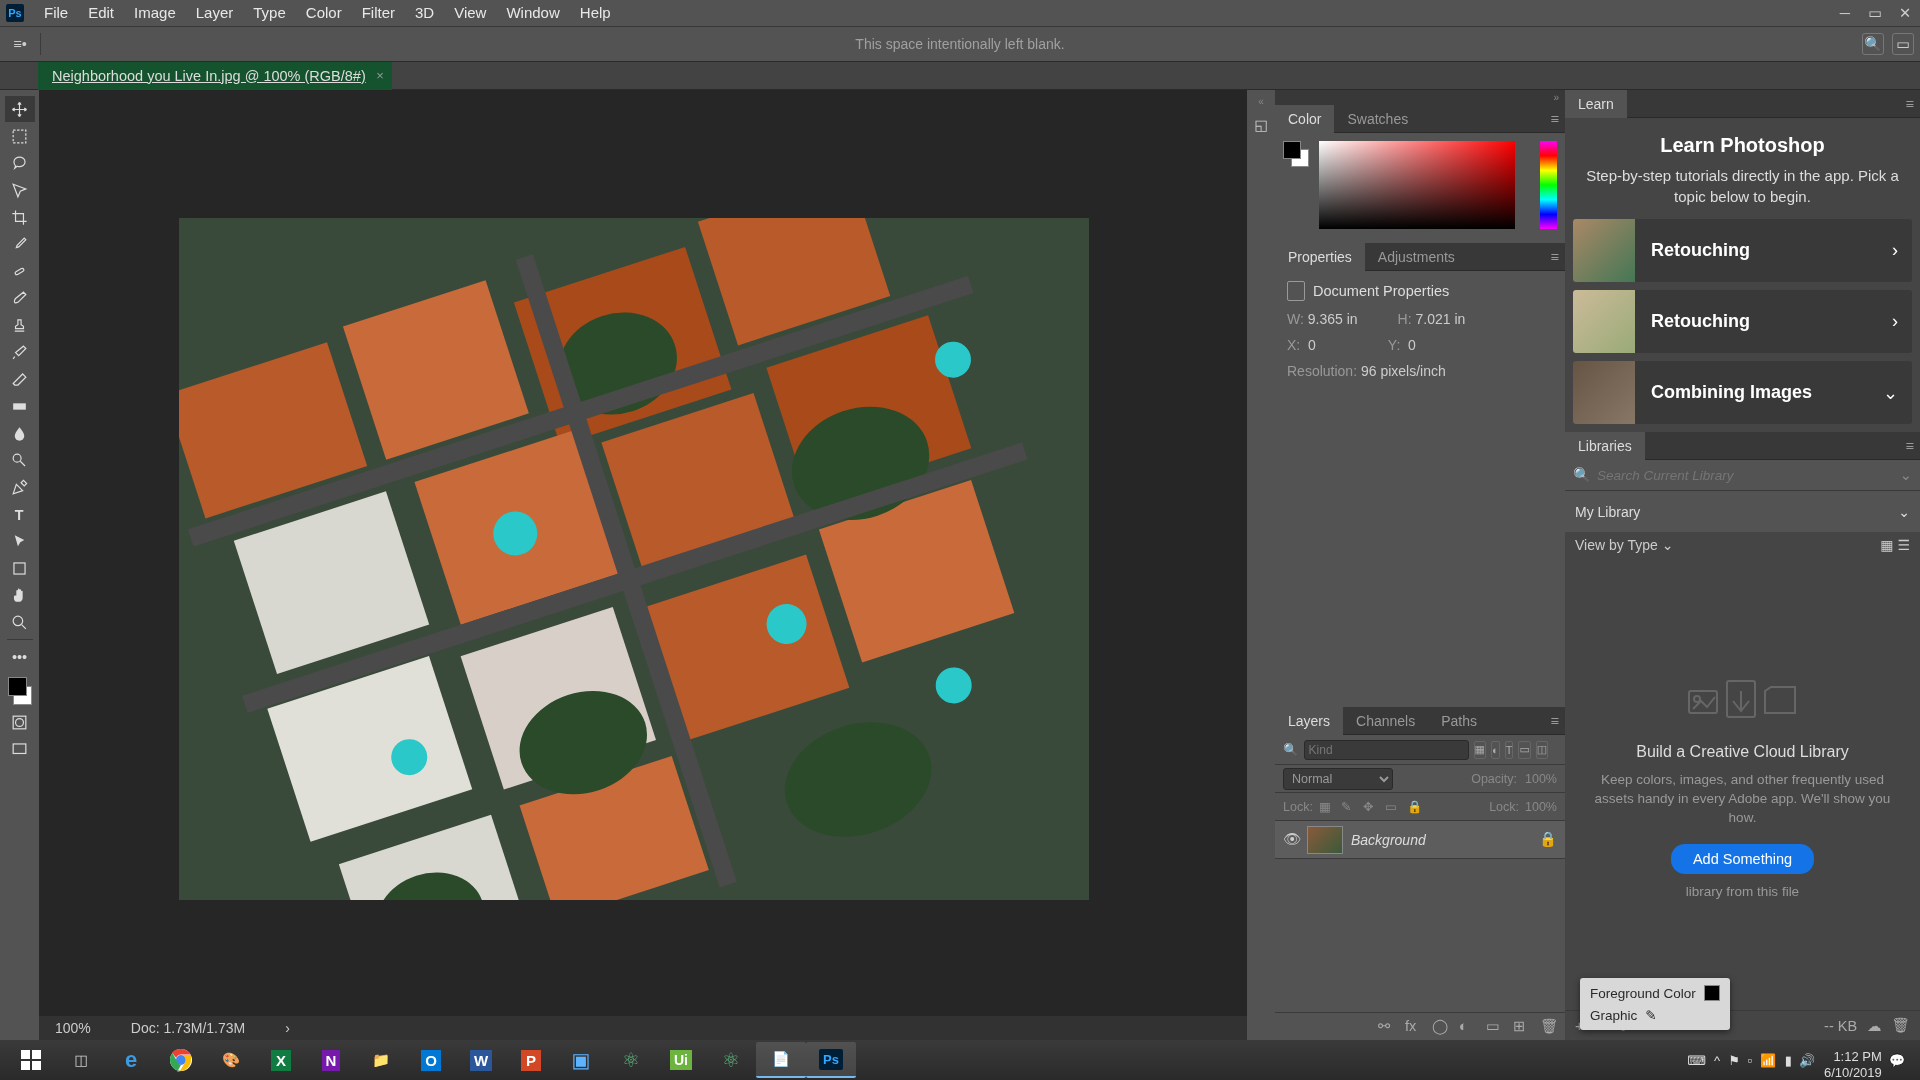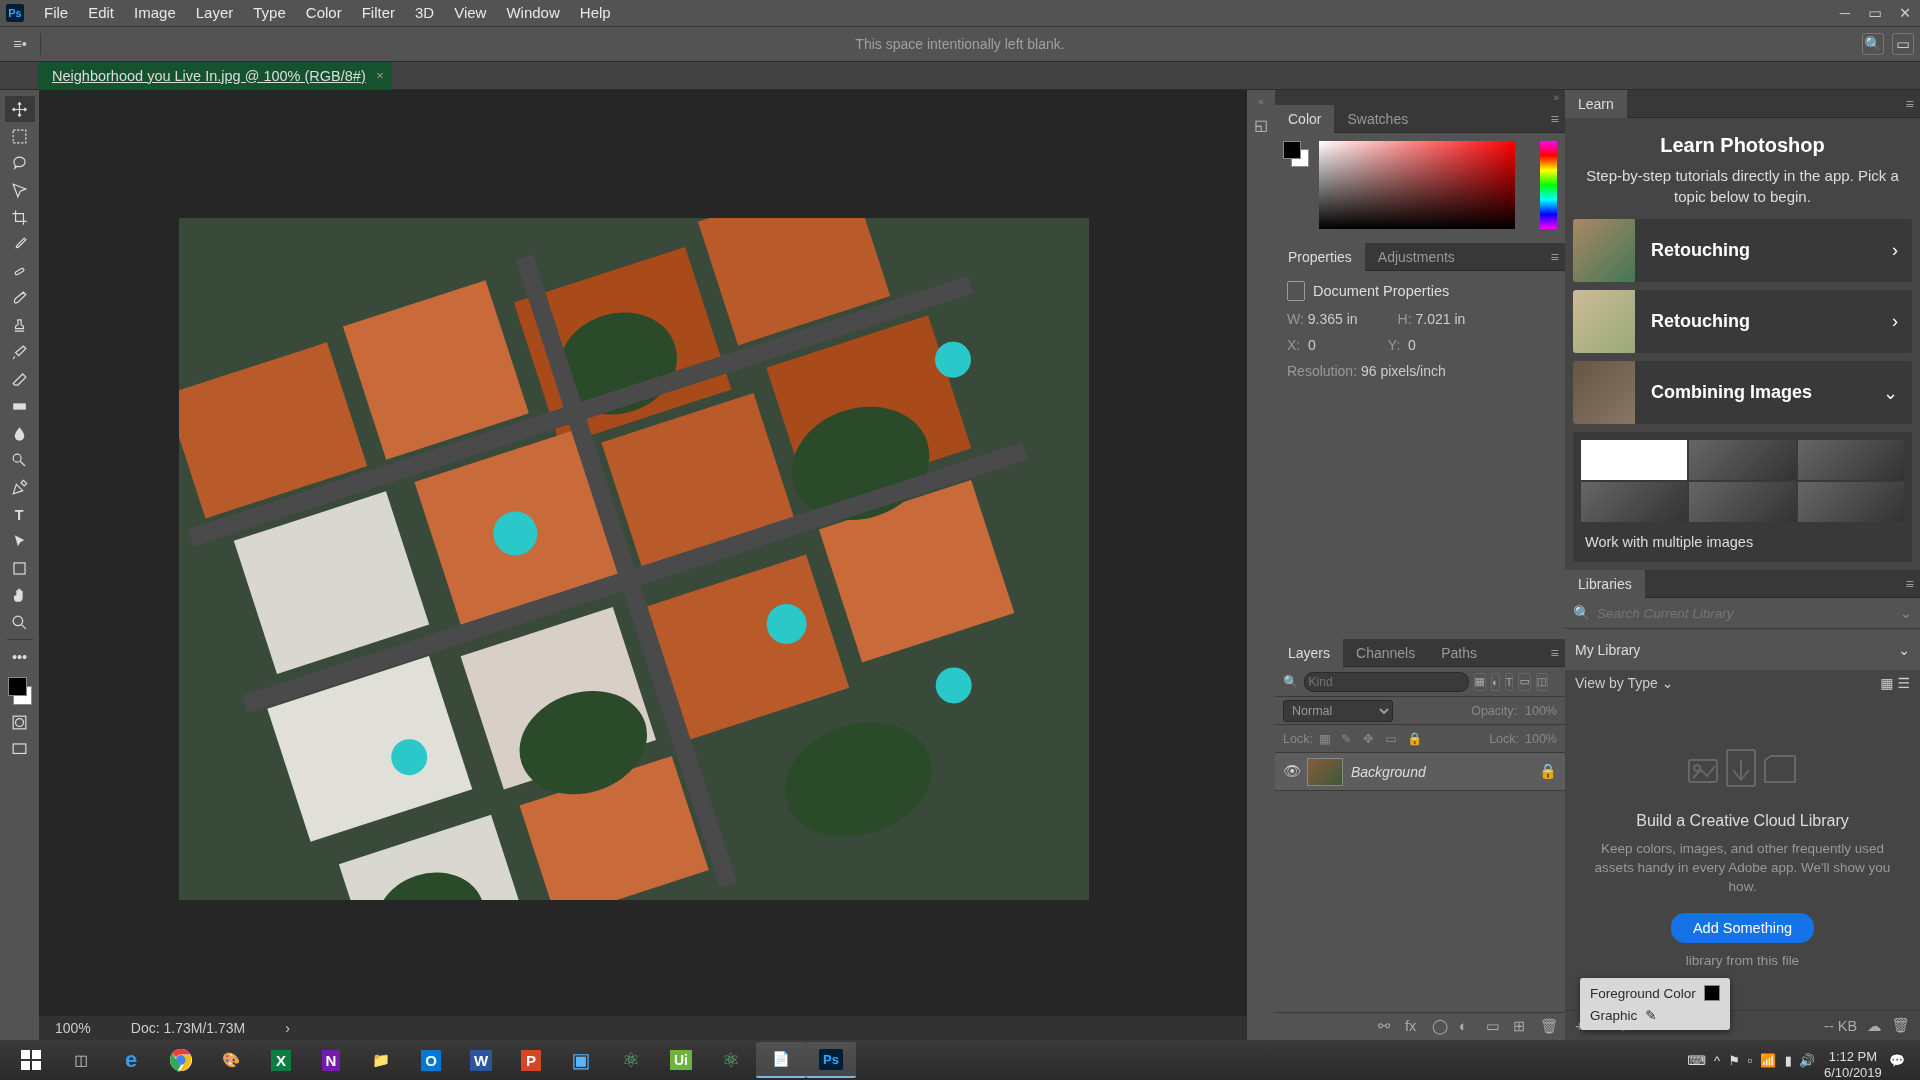--- a/index.html
+++ b/index.html
@@ -62,21 +62,21 @@
 .color-panel .hue { position:absolute; right:8px; top:8px; width:17px; height:88px; background:linear-gradient(to bottom,#f0f,#f00,#ff0,#0f0,#0ff,#00f,#f0f); }
 
 .prop-panel { padding:10px 12px; background:#535353; flex:0 0 auto; }
 .prop-panel .hdr { display:flex; align-items:center; gap:8px; color:#ddd; font-size:14.5px; margin-bottom:10px; }
 .prop-panel .hdr .ic { width:18px; height:20px; border:1px solid #999; border-radius:2px; }
 .prop-panel .row { display:flex; gap:40px; margin-bottom:10px; color:#ccc; font-size:14px; }
 .prop-panel .row .lbl { color:#999; }
 
 .layers-panel { background:#535353; flex:1; display:flex; flex-direction:column; }
 .layers-panel .filterbar { height:30px; display:flex; align-items:center; gap:5px; padding:0 8px; border-bottom:1px solid #3a3a3a; }
-.layers-panel .filterbar input { flex:0 0 60px; background:#3a3a3a; border:1px solid #2a2a2a; color:#888; font-size:12px; padding:2px 4px; border-radius:9px; }
+.layers-panel .filterbar input { flex:0 0 60px; background:#3a3a3a; border:1px solid #2a2a2a; color:#888; font-size:12px; padding:2px 4px; border-radius:3px; }
 .layers-panel .filterbar .fi { width:18px; height:18px; border:1px solid #666; border-radius:2px; display:flex; align-items:center; justify-content:center; font-size:11px; color:#aaa; }
 .layers-panel .modebar { height:28px; display:flex; align-items:center; padding:0 8px; gap:8px; border-bottom:1px solid #3a3a3a; }
 .layers-panel .modebar select { background:#3a3a3a; border:1px solid #2a2a2a; color:#999; font-size:12.5px; padding:2px 4px; border-radius:3px; width:110px; }
 .layers-panel .modebar .opa { color:#888; font-size:12.5px; }
 .layers-panel .lockbar { height:28px; display:flex; align-items:center; padding:0 8px; gap:6px; color:#888; font-size:12.5px; border-bottom:1px solid #3a3a3a; }
 .layers-panel .lockbar .li { width:16px; height:16px; }
 .layers-panel .layer { height:38px; background:#5d5d5d; display:flex; align-items:center; padding:0 8px; gap:8px; border-bottom:1px solid #3a3a3a; }
 .layers-panel .layer .eye { width:16px; }
 .layers-panel .layer .thumb { width:36px; height:28px; background:linear-gradient(135deg,#8a5a3a,#3a5a3a); border:1px solid #888; }
 .layers-panel .layer .name { font-style:italic; color:#ddd; font-size:14px; flex:1; }
@@ -115,21 +115,21 @@
 .lib-tooltip { position:absolute; right:190px; bottom:50px; background:#d8d8d8; color:#2a2a2a; font-size:13.5px; padding:4px 0; border-radius:3px; box-shadow:0 2px 6px rgba(0,0,0,.5); width:150px; }
 .lib-tooltip .r { display:flex; align-items:center; gap:8px; padding:3px 10px; }
 .lib-tooltip .sw { width:16px; height:16px; border:1px solid #888; background:#000; }
 .lib-bottom { height:30px; display:flex; align-items:center; padding:0 10px; gap:12px; border-top:1px solid #3a3a3a; color:#aaa; justify-content:space-between; }
 
 
 .taskbar { position:absolute; bottom:0; left:0; right:0; height:40px; background:linear-gradient(to bottom,#3a3a3a,#2a2a2a); display:flex; align-items:center; padding:0 6px; }
 .taskbar .tb { width:50px; height:36px; display:flex; align-items:center; justify-content:center; cursor:pointer; border-radius:2px; }
 .taskbar .tb.active { background:rgba(255,255,255,.12); border-bottom:2px solid #76b9ed; }
 .taskbar .tray { margin-left:auto; display:flex; align-items:center; gap:8px; color:#ddd; font-size:13px; padding-right:8px; }
-.taskbar .clock { text-align:center; line-height:1.2; font-size:13px;margin-top:10px; }
+.taskbar .clock { text-align:right; line-height:1.2; font-size:13px;margin-top:10px; }
 </style>
 </head>
 <body>
 
 <div class="menubar">
   <div class="logo">Ps</div>
   <div class="mi">File</div>
   <div class="mi">Edit</div>
   <div class="mi">Image</div>
   <div class="mi">Layer</div>
@@ -350,21 +350,21 @@
         </div>
       <div class="spectrum"></div>
       <div class="hue"></div>
     </div>
 
     <div class="ptabs">
       <div class="pt active">Properties</div>
       <div class="pt">Adjustments</div>
       <div class="menu">≡</div>
     </div>
-    <div class="prop-panel" style="height:368px">
+    <div class="prop-panel" style="height:436px">
       <div class="hdr">
           <div class="ic"></div>
           <span>Document Properties</span>
         </div>
       <div class="row">
           <span><span class="lbl">W:</span> <span>9.365 in</span></span>
           <span><span class="lbl">H:</span> <span>7.021 in</span></span>
         </div>
       <div class="row">
           <span><span class="lbl">X:</span> &nbsp;<span>0</span></span>
@@ -446,31 +446,20 @@
     <div class="learn-item">
       <div class="thumb t2"></div>
       <div class="lbl">Retouching</div>
       <div class="chev">›</div>
     </div>
     <div class="learn-item">
       <div class="thumb t3"></div>
       <div class="lbl">Combining Images</div>
       <div class="chev">⌄</div>
     </div>
-    <div class="learn-expand">
-      <div class="grid">
-        <div></div>
-          <div></div>
-          <div></div>
-          <div></div>
-          <div></div>
-          <div></div>
-      </div>
-      <div class="cap">Work with multiple images</div>
-    </div>
 
     <div class="ptabs" style="margin-top:4px">
       <div class="pt active">Libraries</div>
       <div class="menu">≡</div>
     </div>
     <div class="lib-panel">
       <div class="lib-search">
         <span class="si">🔍</span>
         <input placeholder="Search Current Library" style="">
         <span style="color:#888">⌄</span>

